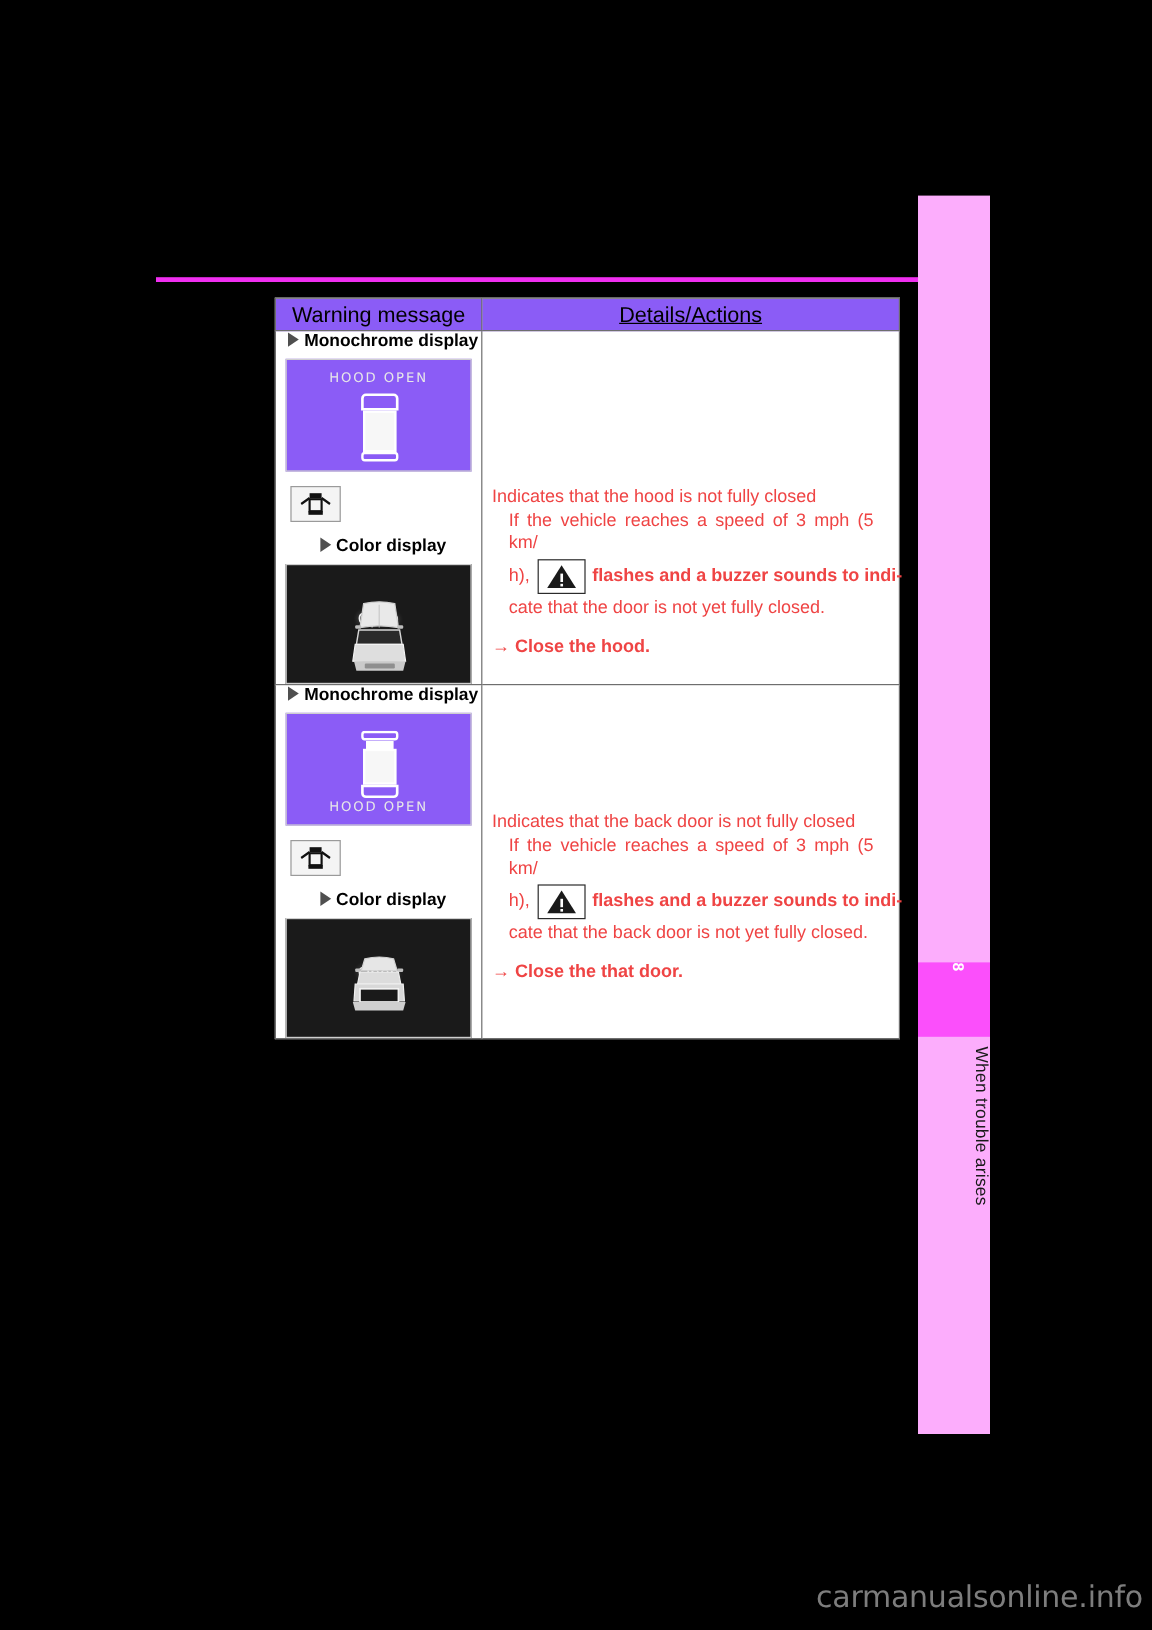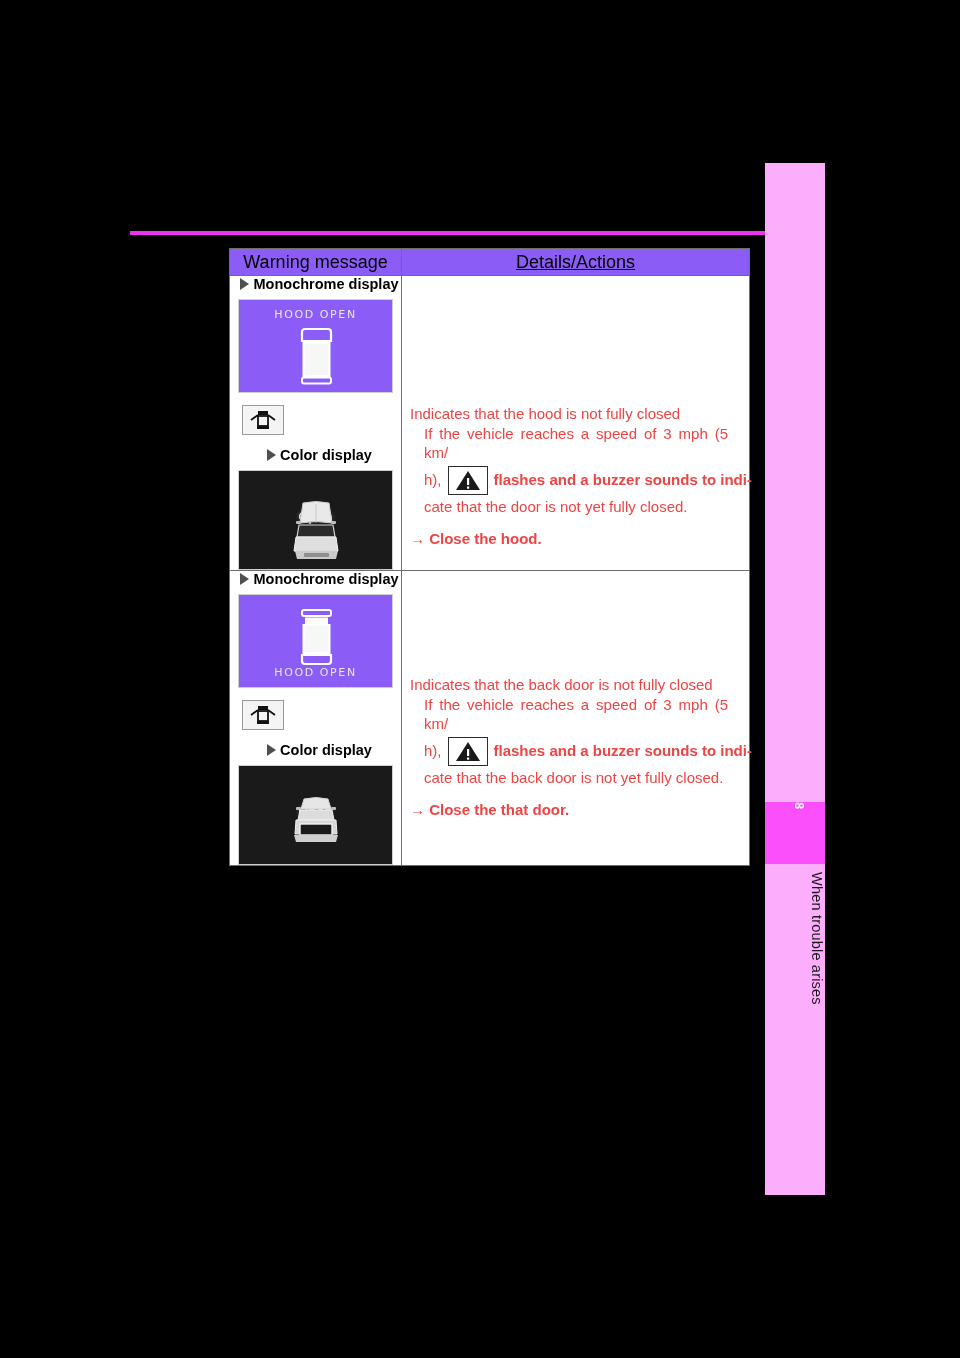--- a/index.html
+++ b/index.html
@@ -461,14 +461,15 @@
               <span class="arrow-glyph">→</span>
               <span>Close the that door.</span>
             </div>
           </div>
         </td>
       </tr>
 
     </tbody>
   </table>
 
+  <div class="watermark">carmanualsonline.info</div>
 
 </div>
 
 </body></html>

